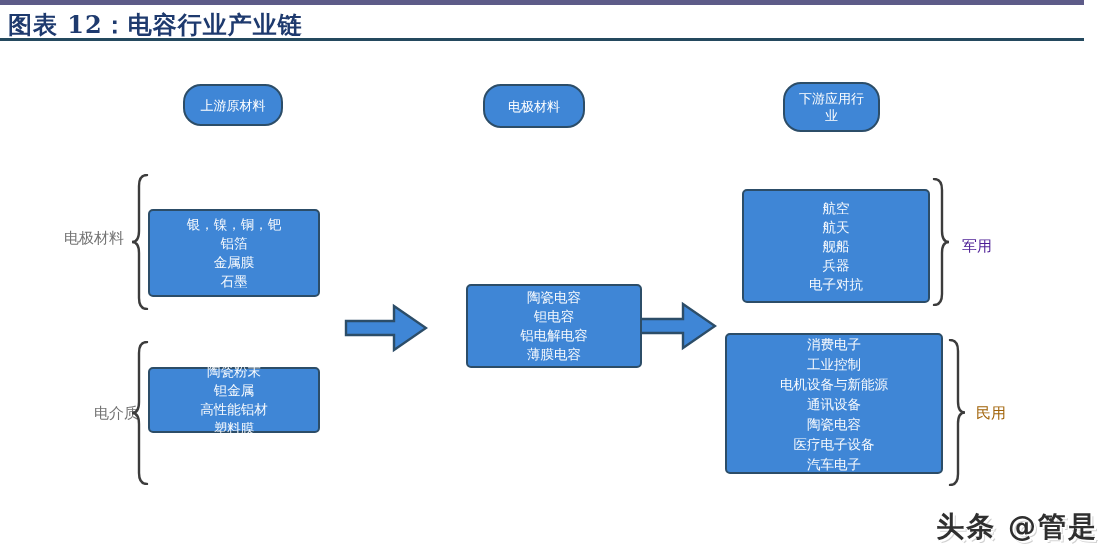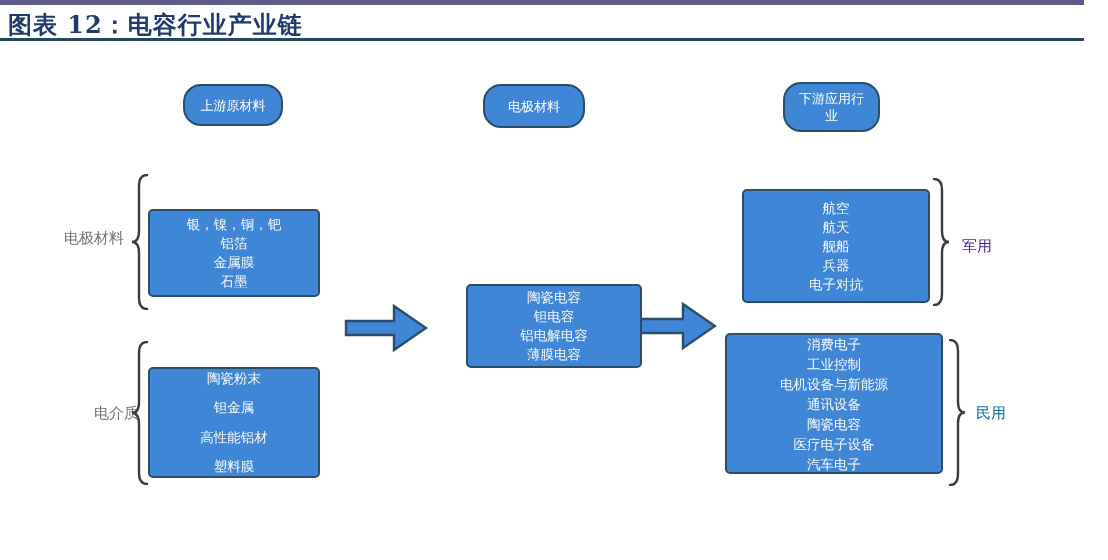--- a/index.html
+++ b/index.html
@@ -26,32 +26,32 @@
   .pill-3{left:783px;top:82px;width:97px;height:50px;}
 
   .node{
     position:absolute;display:flex;flex-direction:column;align-items:center;justify-content:center;
     background:#3F86D6;border:2px solid #2C4D68;border-radius:5px;
     color:rgba(255,255,255,.96);font-size:13.5px;text-align:center;box-sizing:border-box;
   }
   .node div{line-height:19px;}
   .node-civ div{line-height:20px;}
   .box-electrode{left:148px;top:202px;width:172px;height:88px;margin-top:7px;}
-  .box-dielectric{left:148px;top:367px;width:172px;height:111px;justify-content:space-between;}
+  .box-dielectric{left:148px;top:367px;width:172px;height:66px;}
   .box-mid{left:456px;top:284px;width:176px;height:84px;margin-left:10px;}
   .box-mil{left:742px;top:189px;width:188px;height:114px;}
   .box-civ{left:725px;top:333px;width:218px;height:141px;}
 
   .side-label{
     position:absolute;color:#737373;font-size:15px;font-weight:500;white-space:nowrap;
   }
   .lbl-electrode{left:64px;top:229px;}
   .lbl-dielectric{left:94px;top:404px;}
   .lbl-mil{left:962px;top:237px;color:#4c1d95;}
-  .lbl-civ{left:976px;top:404px;color:#0369a1;}
+  .lbl-civ{left:976px;top:404px;color:#a16207;}
 
   .brace{position:absolute;}
   .brace svg{display:block;}
   .brace-1{left:131px;top:174px;}
   .brace-2{left:131px;top:341px;}
   .brace-3{left:932px;top:178px;}
   .brace-4{left:948px;top:339px;}
 
   .arrow{position:absolute;width:84px;height:52px;}
   .arrow-1{left:344px;top:302px;}
@@ -154,14 +154,15 @@
   </div>
   <div class="side-label lbl-mil">军用</div>
 
   <div class="brace brace-4">
     <svg width="18" height="147" viewBox="0 0 18 147" aria-hidden="true">
       <path d="M2,1 Q10,1 10,12 L10,62.5 Q10,73.5 17,73.5 Q10,73.5 10,84.5 L10,135 Q10,146 2,146" fill="none" stroke="#3c3c3c" stroke-width="2.4" stroke-linecap="round"></path>
     </svg>
   </div>
   <div class="side-label lbl-civ">民用</div>
 
+  <div class="watermark">头条 @管是</div>
 
 </div>
 
 </body></html>

